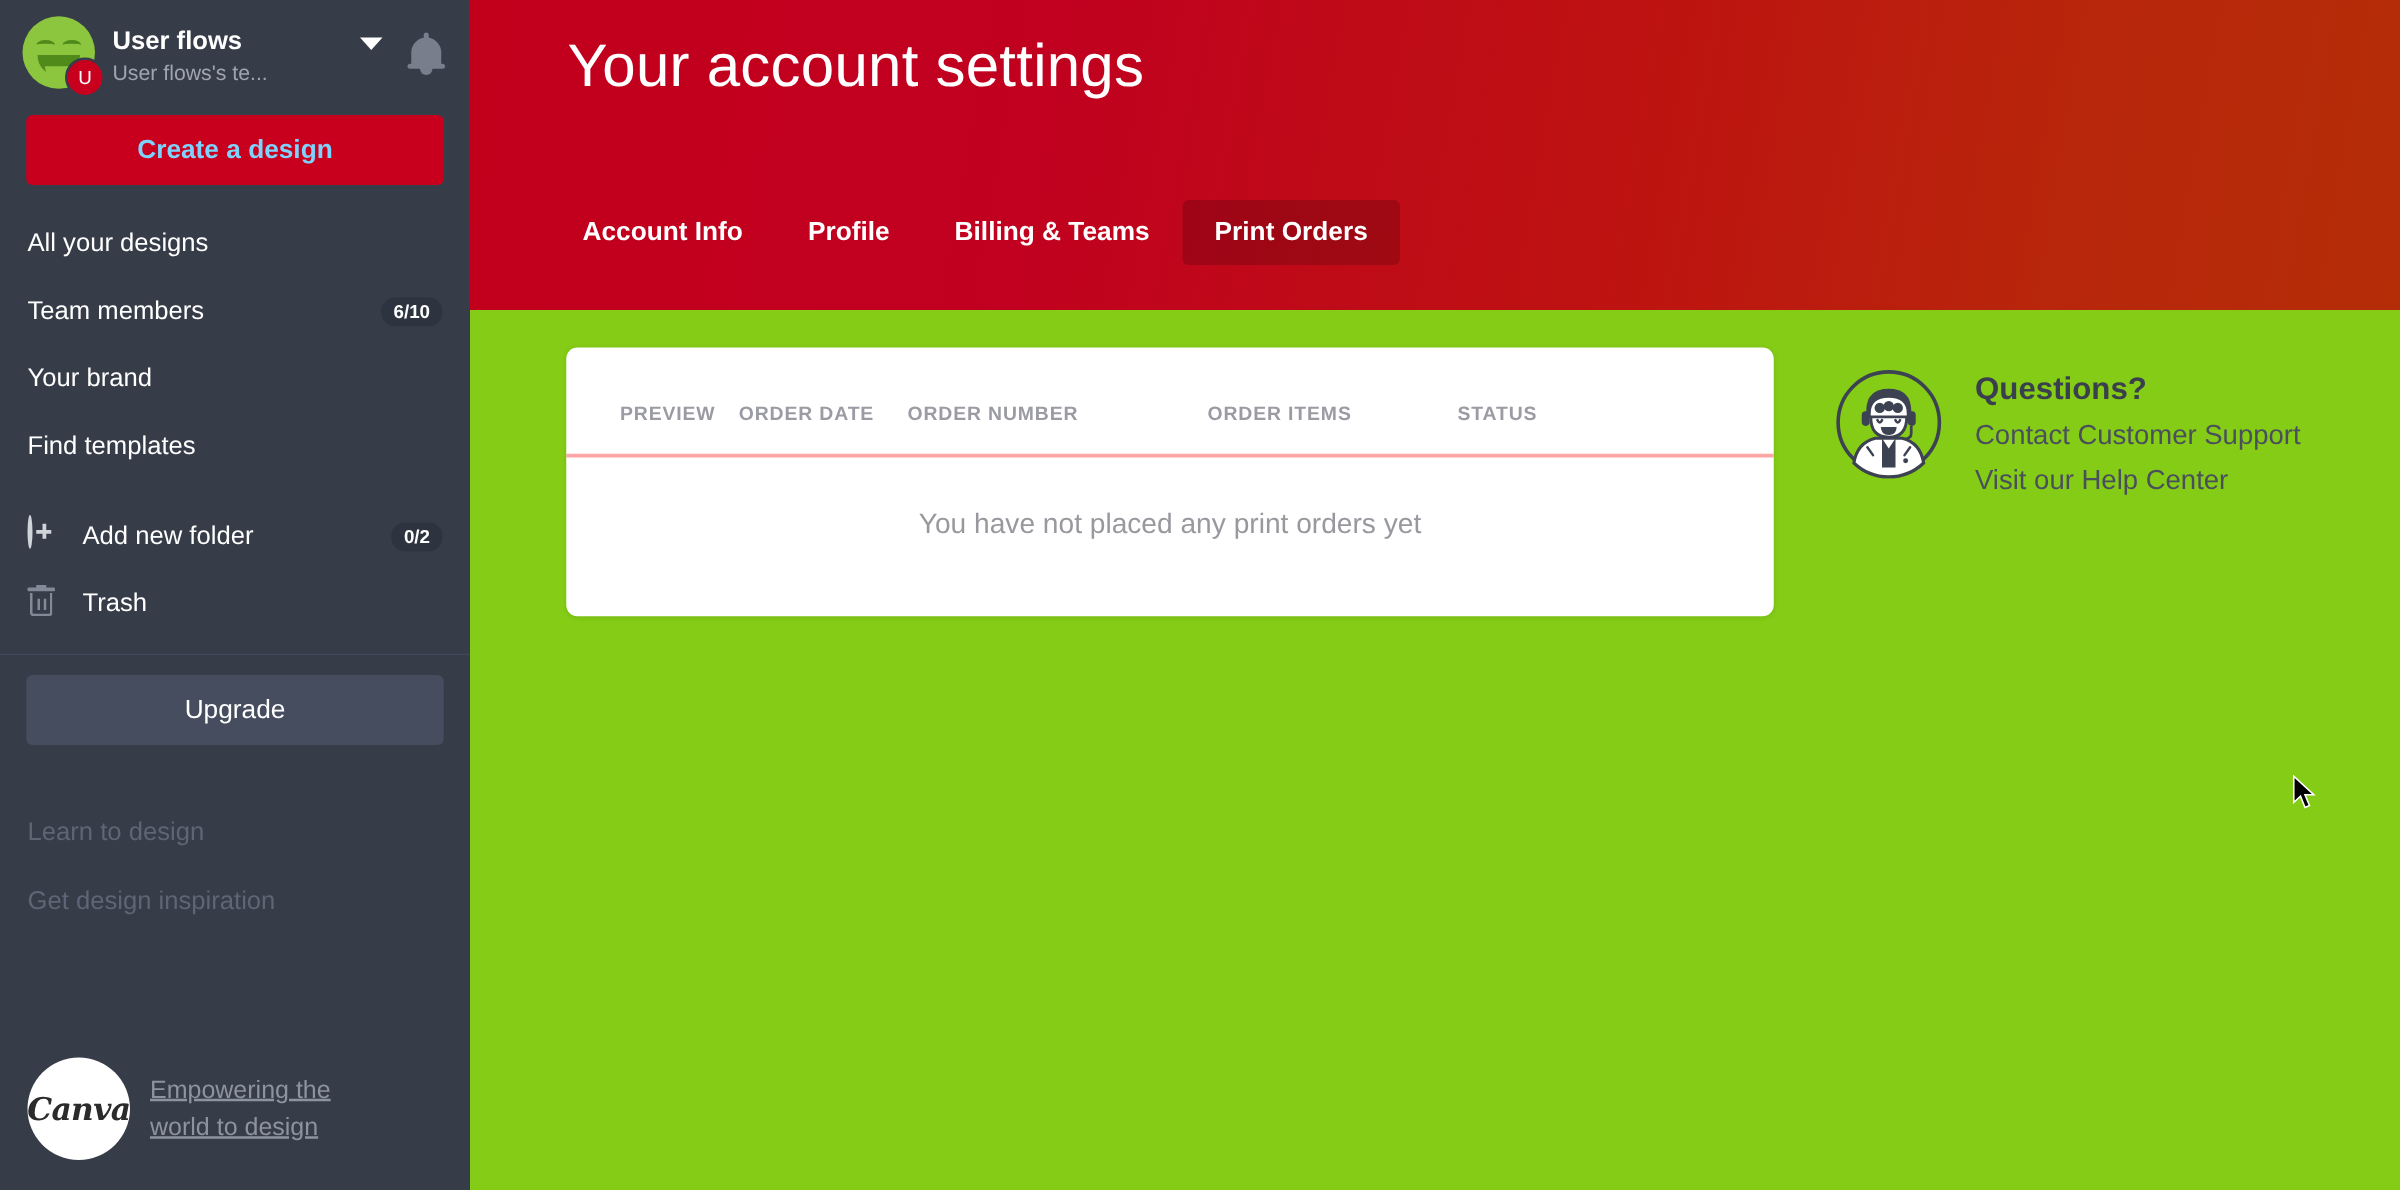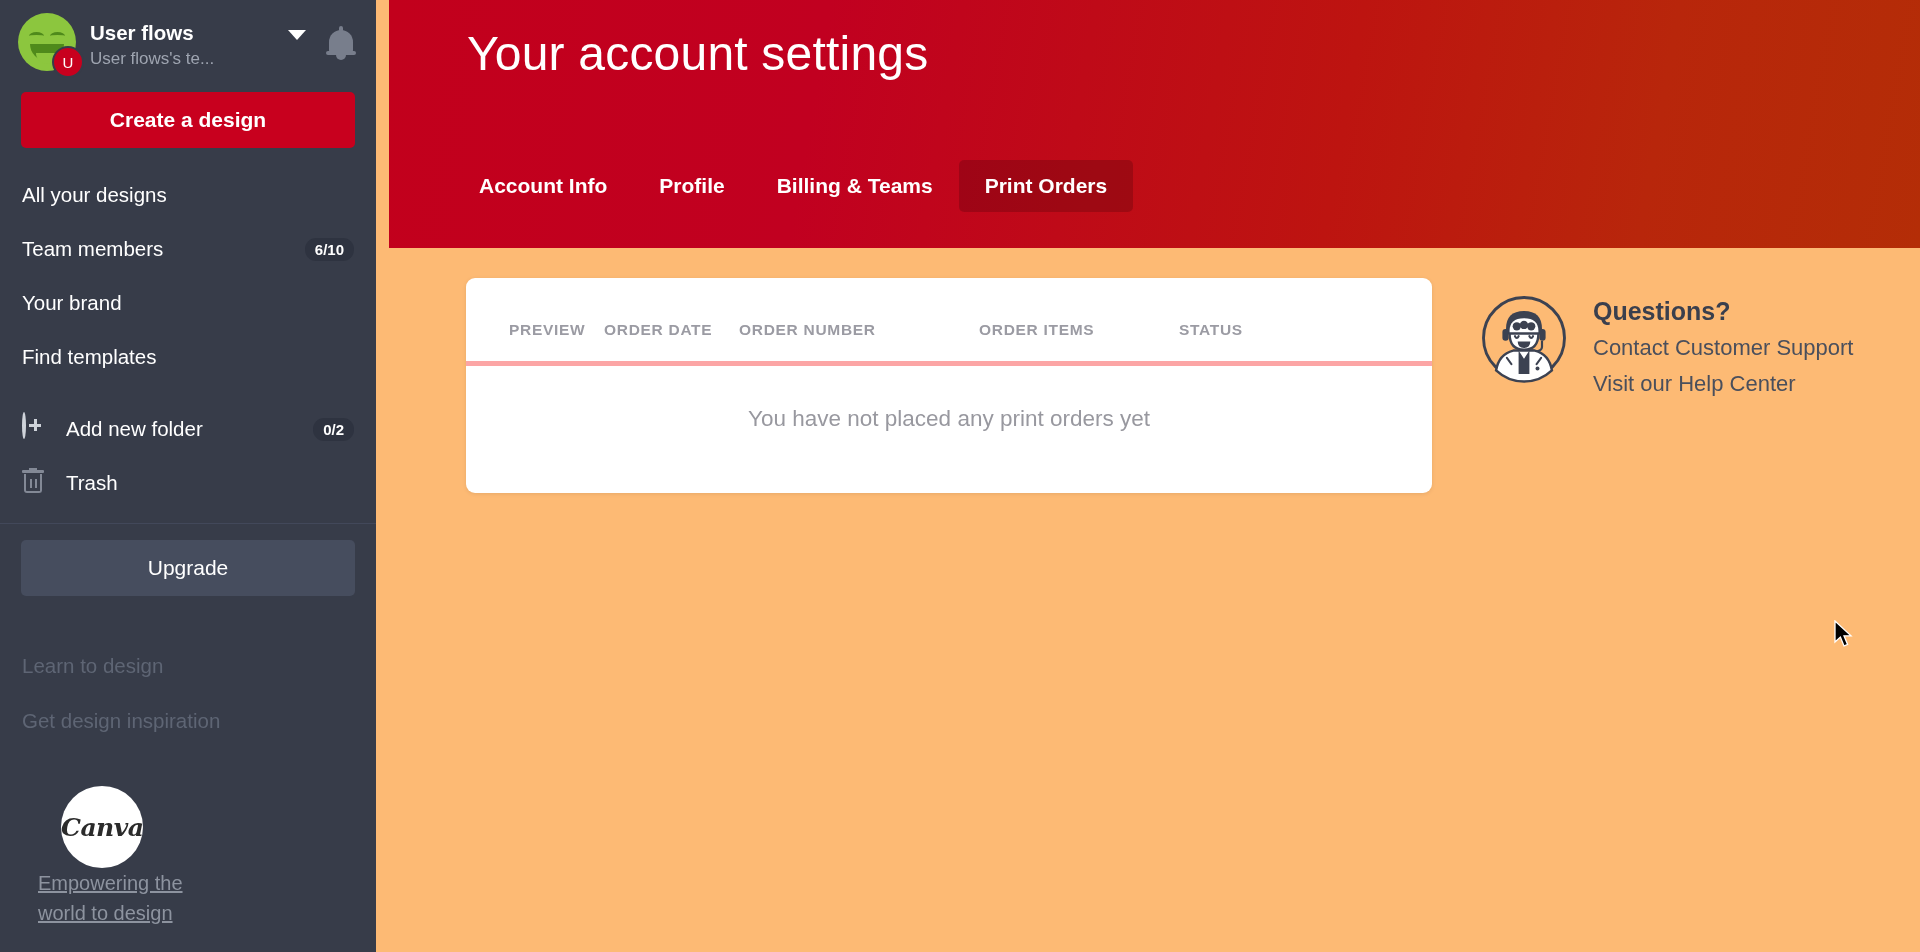--- a/index.html
+++ b/index.html
@@ -70,21 +70,21 @@
     background: #787e8c;
     border-radius: 12px 12px 3px 3px;
   }
   .bell .foot { position: absolute; left: 2px; top: 25px; width: 30px; height: 4px; background:#787e8c; border-radius:2px;}
   .bell .clap { position: absolute; left: 12px; top: 28px; width: 10px; height: 6px; background: #787e8c; border-radius: 0 0 6px 6px;}
   .bell .stem { position:absolute; left:15px; top:0; width:4px; height:6px; background:#787e8c; border-radius:2px;}
 
   .create-btn {
     margin: 16px 21px 0 21px;
     height: 56px; border-radius: 5px;
-    background: #c8001e; color: #ffffff;
+    background: #c8001e; color: #7dd3fc;
     font-size: 21px; font-weight: bold;
     display: flex; align-items: center; justify-content: center;
     cursor: pointer; border: none; width: calc(100% - 42px);
     font-family: "Liberation Sans", sans-serif;
   }
 
   .nav { margin-top: 20px; }
   .nav-item {
     display: flex; align-items: center;
     padding: 0 22px 0 22px;
@@ -128,39 +128,39 @@
     font-size: 21px; display:flex; align-items:center; justify-content:center;
     cursor:pointer; border:none; font-family: "Liberation Sans", sans-serif;
   }
   .faint-links { margin-top: 42px; }
   .faint-link {
     height: 55px; display:flex; align-items:center;
     padding: 0 22px; font-size: 20.5px; color: #5e6574; cursor:pointer;
   }
   .footer-brand {
     position: absolute; left: 22px; bottom: 24px;
-    display: flex; align-items: center; flex-direction: column;
+    display: flex; align-items: center;
   }
   .canva-circle {
     width: 82px; height: 82px; border-radius: 50%;
     background: #fff; display:flex; align-items:center; justify-content:center;
     flex: 0 0 82px;
   }
   .canva-word {
     font-family: "DejaVu Serif", serif;
     font-style: italic; font-weight: bold;
     font-size: 25px; color: #2b2b2b; letter-spacing: -0.5px;
   }
   .footer-tag {
     margin-left: 16px; color: #8d939f;
     font-size: 20px; line-height: 30px; max-width: 210px; text-decoration: underline;
   }
 
   
-  .main { flex: 1; height: 952px; position: relative; background: #fdba74; padding-left: 13px; }
+  .main { flex: 1; height: 952px; position: relative; background: #84cc16; }
   .hero {
     height: 248px; width: 100%;
     background: linear-gradient(100deg, #c2001c 0%, #c10020 28%, #bd1410 62%, #b8260b 82%, #b42d07 100%);
     position: relative;
   }
   .hero-title {
     position: absolute; left: 78px; top: 26px;
     font-size: 48px; color: #fff; font-weight: normal;
     letter-spacing: 0.2px;
   }
@@ -178,21 +178,21 @@
   .content { position: relative; padding: 0; }
   .card {
     position: absolute; left: 77px; top: 30px;
     width: 966px; height: 215px;
     background: #fff; border-radius: 9px;
     box-shadow: 0 1px 4px rgba(0,0,0,0.09);
   }
   .thead {
     display: flex; align-items: flex-end;
     height: 88px; padding: 0 43px;
-    border-bottom: 5px solid #fca5a5;
+    border-bottom: 3px solid #fca5a5;
   }
   .th {
     font-size: 15.5px; font-weight: bold; color: #9b9ba3;
     letter-spacing: 0.7px; padding-bottom: 22px;
   }
   .th.c1 { width: 95px; }
   .th.c2 { width: 135px; }
   .th.c3 { width: 240px; }
   .th.c4 { width: 200px; }
   .th.c5 { width: 120px; }

